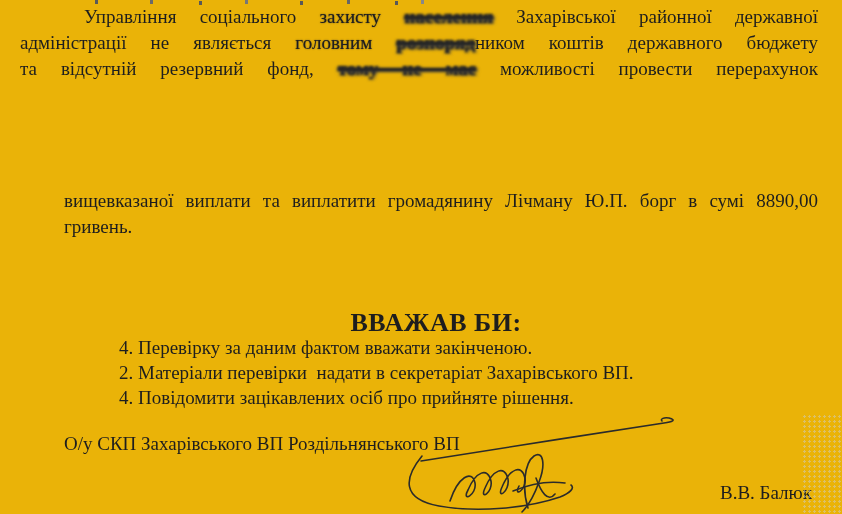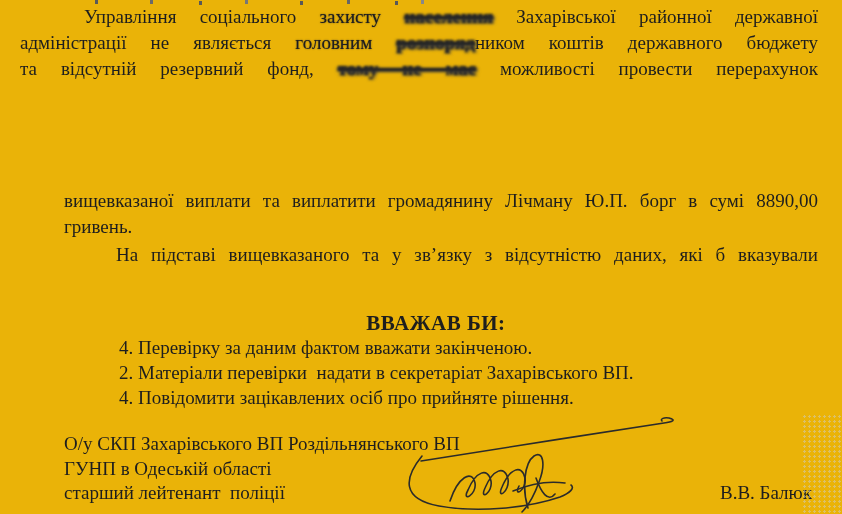--- a/index.html
+++ b/index.html
@@ -26,21 +26,21 @@
   #p2l1 { left: 64px; top: 189px; width: 754px; }
   #p2l2 { left: 64px; top: 215px; }
 
   
   #p3l1 { left: 64px; top: 243px; width: 702px; padding-left: 52px; }
   #p3l2 { left: 64px; top: 268px; }
 
   
   #heading {
     position: absolute; left: 30px; top: 311px; width: 812px;
-    text-align: center; font-weight: bold; font-size: 21px;
+    text-align: center; font-weight: bold; font-size: 26px;
     letter-spacing: 0.5px; line-height: 24px;
   }
 
   
   #item1 { left: 119px; top: 336px; }
   #item2 { left: 119px; top: 361px; }
   #item3 { left: 119px; top: 386px; }
 
   
   #s1 { left: 64px; top: 432px; }
@@ -86,31 +86,28 @@
 
   <div class="top-marks"></div>
 
   <div class="jline" id="p1l1"><span>Управління соціального </span><span class="sm1">захисту</span><span> </span><span class="sm2">населення</span><span> Захарівської районної державної</span></div>
   <div class="jline" id="p1l2"><span>адміністрації не являється </span><span class="sm1">головним</span><span> </span><span class="sm2">розпоряд</span><span>ником коштів державного бюджету</span></div>
   <div class="jline" id="p1l3"><span>та відсутній резервний фонд, </span><span class="sm2">тому не має</span><span> можливості провести перерахунок</span></div>
 
   <div class="jline" id="p2l1">вищевказаної виплати та виплатити громадянину Лічману Ю.П. борг в сумі 8890,00</div>
   <div class="line" id="p2l2">гривень.</div>
 
-  <div class="jline" id="p3l1">На підставі вищевказаного та у зв’язку з відсутністю даних, які б вказували</div>
 
   <div id="heading">ВВАЖАВ БИ:</div>
 
   <div class="line" id="item1">4. Перевірку за даним фактом вважати закінченою.</div>
   <div class="line" id="item2">2. Матеріали перевірки&nbsp; надати в секретаріат Захарівського ВП.</div>
   <div class="line" id="item3">4. Повідомити зацікавлених осіб про прийняте рішення.</div>
 
   <div class="line" id="s1">О/у СКП Захарівського ВП Роздільнянського ВП</div>
-  <div class="line" id="s2">ГУНП в Одеській області</div>
-  <div class="line" id="s3">старший лейтенант&nbsp; поліції</div>
   <div class="line" id="signerName">В.В. Балюк</div>
 
   <svg class="signature-svg" width="842" height="514" viewBox="0 0 842 514">
     <g fill="none" stroke="#2b2b2b" stroke-width="1.6" stroke-linecap="round">
 
       <path d="M421,461 C480,452 590,434 664,423 C672,422 677,420 669,418 C664,417 660,419 662,421"></path>
 
       <path d="M422,456 C404,478 401,499 439,506 C478,513 528,508 560,497 C570,493 575,488 571,485"></path>
 
       <path d="M450,501 C458,477 472,469 475,483 C477,495 461,503 468,490 C476,471 488,467 491,481 C493,493 479,501 485,488 C493,469 505,465 508,479 C510,492 496,500 502,487 C510,468 522,464 525,478 C527,490 513,498 519,486"></path>

